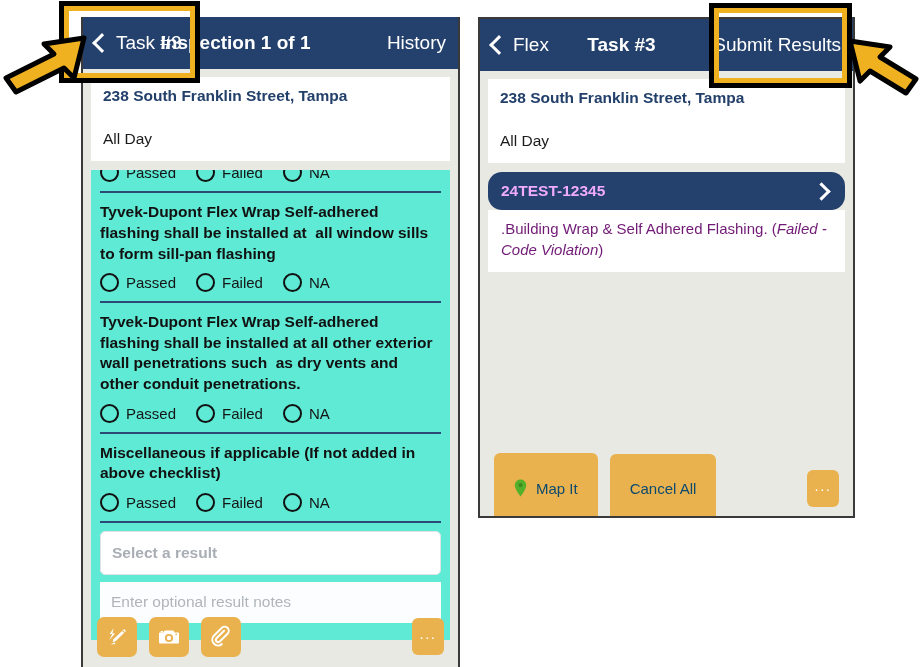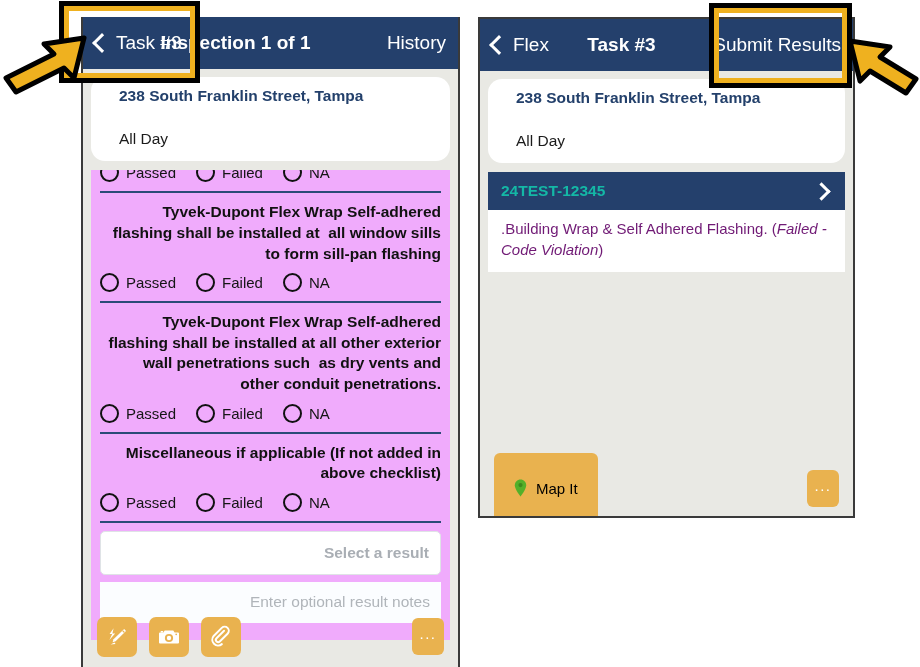--- a/index.html
+++ b/index.html
@@ -81,44 +81,42 @@
     border-left: 3px solid #fff;
     border-bottom: 3px solid #fff;
     transform: rotate(45deg);
     margin-bottom: 1px;
   }
 
   
   .addr-card {
     background: #ffffff;
     margin: 8px 8px 0 8px;
-    padding: 9px 12px 11px 28px;
-    border-radius: 14px;
+    padding: 9px 12px 11px 12px;
   }
   .addr-line1 {
     color: #23406b;
     font-weight: bold;
     font-size: 15.5px;
     line-height: 1.35;
   }
   .addr-line2 {
     color: #1b1b1b;
     font-size: 15.5px;
     line-height: 1.45;
     margin-top: 21px;
   }
 
   
   #checklist-scroll {
     margin: 9px 8px 0 8px;
-    background: #f0abfc;
+    background: #5eead4;
     height: 470px;
     overflow: hidden;
     position: relative;
-    text-align: right;
   }
   .check-item {
     padding: 0 9px;
   }
   .check-q {
     font-size: 15.5px;
     font-weight: bold;
     color: #111;
     line-height: 1.33;
     padding: 9px 0 2px 0;
@@ -214,27 +212,28 @@
     padding-bottom: 5px;
     flex: 0 0 auto;
   }
 
   
   #results-wrap {
     margin: 9px 8px 0 8px;
   }
   .result-head {
     background: #24406c;
-    color: #14b8a6;
+    color: #f0abfc;
     font-weight: bold;
     font-size: 15.5px;
     padding: 10px 13px;
     display: flex;
     align-items: center;
     justify-content: space-between;
+    border-radius: 14px;
   }
   .chevron-right {
     display: inline-block;
     width: 10px;
     height: 10px;
     border-right: 3.5px solid #fff;
     border-top: 3.5px solid #fff;
     transform: rotate(45deg);
     margin-right: 4px;
   }
@@ -255,21 +254,21 @@
     height: 56px;
     display: flex;
     align-items: center;
     padding: 0 14px;
     gap: 12px;
     box-sizing: border-box;
   }
   .pill-btn {
     background: #e9b24f;
     border-radius: 6px;
-    color: #000000;
+    color: #0c4a6e;
     font-size: 15px;
     padding: 26px 20px;
     display: flex;
     align-items: center;
     justify-content: center;
     gap: 9px;
     flex: 0 0 auto;
   }
   .map-pin {
     width: 13px;
@@ -462,20 +461,21 @@
   <div id="right-toolbar">
     <div class="pill-btn">
       <span class="map-pin">
         <svg width="13" height="18" viewBox="0 0 13 18">
           <path d="M6.5 0.6C3.3 0.6 0.8 3.1 0.8 6.2c0 4.2 5.7 11.2 5.7 11.2s5.7-7 5.7-11.2C12.2 3.1 9.7 0.6 6.5 0.6z" fill="#53b02a"></path>
           <circle cx="6.5" cy="6.1" r="2.1" fill="#3c8a1d"></circle>
         </svg>
       </span>
       <span>Map It</span>
     </div>
+    <div class="pill-btn">Cancel All</div>
     <div class="ellipsis-btn">...</div>
   </div>
 
 </div>
 
 <div class="anno-box" id="anno-box-left"></div>
 <div class="anno-box" id="anno-box-right"></div>
 
 <div class="anno-arrow" id="anno-arrow-left">
   <svg width="88" height="62" viewBox="0 0 88 62">

